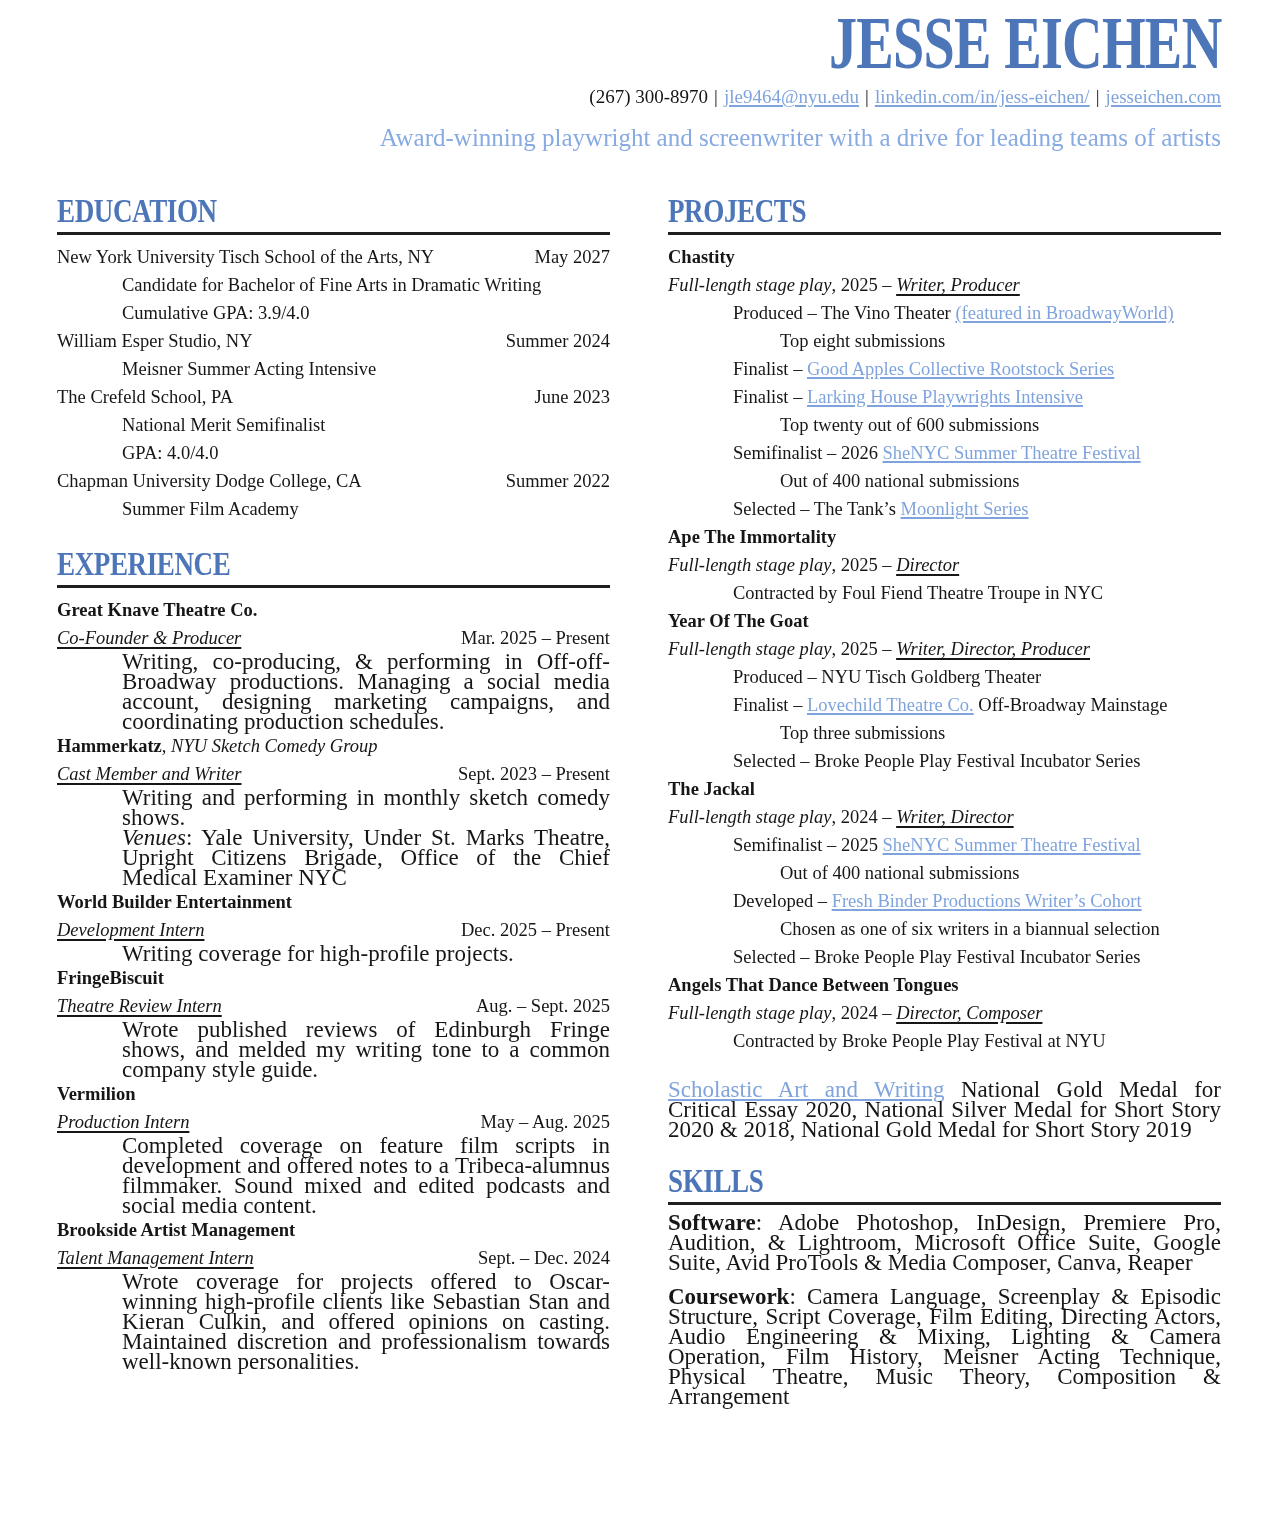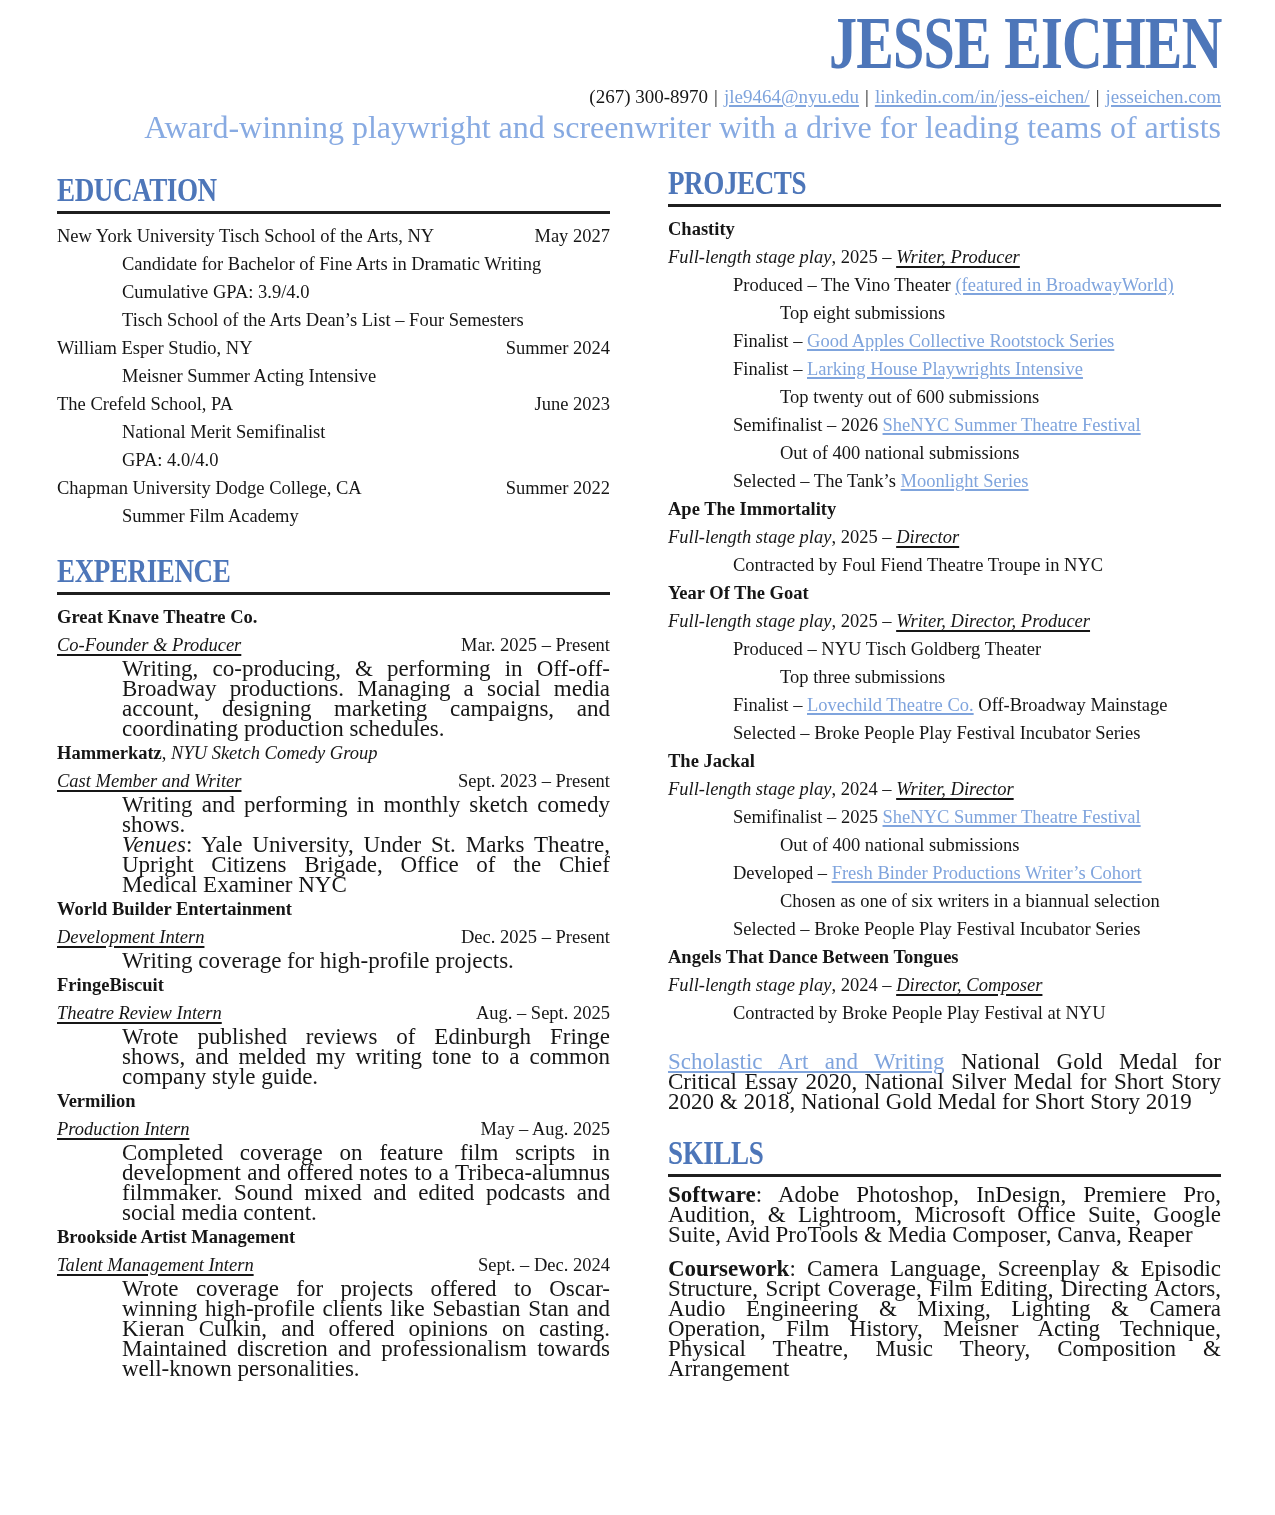--- a/index.html
+++ b/index.html
@@ -18,26 +18,26 @@
 
   
   header{text-align:right;}
   .name{
     display:inline-block;margin:0;line-height:.95;
     font-size:74px;font-weight:bold;color:var(--blue);letter-spacing:-1px;
     transform:scaleX(.76);transform-origin:right center;white-space:nowrap;
   }
   .contact{font-size:19px;line-height:27px;margin-top:5px;white-space:nowrap;}
   .contact .sep{margin:0 6px;color:#222;}
-  .tagline{font-size:32px;line-height:31px;color:var(--tagline);margin-top:2px;white-space:nowrap;}
+  .tagline{font-size:25px;line-height:31px;color:var(--tagline);margin-top:12px;white-space:nowrap;}
   a{cursor:pointer;}
   .run-l{color:var(--lblue);text-decoration:underline;text-decoration-thickness:1.5px;text-underline-offset:2px;}
 
   
-  .columns{display:flex;gap:58px;margin-top:24px;align-items:flex-end;}
+  .columns{display:flex;gap:58px;margin-top:42px;}
   .col{width:553px;flex:0 0 553px;}
 
   section + section{margin-top:25px;}
   .sec-head{border-bottom:3px solid #1f1f1f;margin-bottom:8px;line-height:1;}
   .sec-title{
     display:inline-block;font-size:33px;font-weight:bold;color:var(--blue);
     line-height:1.02;padding-bottom:3px;letter-spacing:-.5px;
     transform:scaleX(.82);transform-origin:left bottom;white-space:nowrap;
   }
 
@@ -80,21 +80,20 @@
           <span class="sec-title">EDUCATION</span>
         </div>
         <div>
             <div>
               <div class="row line">
                 <span>New York University Tisch School of the Arts, NY</span>
                 <span class="date">May 2027</span>
               </div>
               <div class="line detail nowrap">Candidate for Bachelor of Fine Arts in Dramatic Writing</div>
               <div class="line detail nowrap">Cumulative GPA: 3.9/4.0</div>
-              <div class="line detail nowrap">Tisch School of the Arts Dean’s List – Four Semesters</div>
             </div>
             <div>
               <div class="row line">
                 <span>William Esper Studio, NY</span>
                 <span class="date">Summer 2024</span>
               </div>
               <div class="line detail nowrap">Meisner Summer Acting Intensive</div>
             </div>
             <div>
               <div class="row line">
@@ -192,22 +191,22 @@
             </div>
             <div>
               <div class="line bold">Ape The Immortality</div>
               <div class="line"><span class="run-i">Full-length stage play</span><span class="run-p">, 2025 – </span><span class="run-iu">Director</span></div>
               <div class="line nowrap ind1"><span class="run-p">Contracted by Foul Fiend Theatre Troupe in NYC</span></div>
             </div>
             <div>
               <div class="line bold">Year Of The Goat</div>
               <div class="line"><span class="run-i">Full-length stage play</span><span class="run-p">, 2025 – </span><span class="run-iu">Writer, Director, Producer</span></div>
               <div class="line nowrap ind1"><span class="run-p">Produced – NYU Tisch Goldberg Theater</span></div>
+              <div class="line nowrap ind1"><span class="run-p">Finalist – </span><a class="run-l">Lovechild Theatre Co.</a><span class="run-p"> Off-Broadway Mainstage</span></div>
               <div class="line nowrap ind2"><span class="run-p">Top three submissions</span></div>
-              <div class="line nowrap ind1"><span class="run-p">Finalist – </span><a class="run-l">Lovechild Theatre Co.</a><span class="run-p"> Off-Broadway Mainstage</span></div>
               <div class="line nowrap ind1"><span class="run-p">Selected – Broke People Play Festival Incubator Series</span></div>
             </div>
             <div>
               <div class="line bold">The Jackal</div>
               <div class="line"><span class="run-i">Full-length stage play</span><span class="run-p">, 2024 – </span><span class="run-iu">Writer, Director</span></div>
               <div class="line nowrap ind1"><span class="run-p">Semifinalist – 2025 </span><a class="run-l">SheNYC Summer Theatre Festival</a></div>
               <div class="line nowrap ind2"><span class="run-p">Out of 400 national submissions</span></div>
               <div class="line nowrap ind1"><span class="run-p">Developed – </span><a class="run-l">Fresh Binder Productions Writer’s Cohort</a></div>
               <div class="line nowrap ind2"><span class="run-p">Chosen as one of six writers in a biannual selection</span></div>
               <div class="line nowrap ind1"><span class="run-p">Selected – Broke People Play Festival Incubator Series</span></div>

